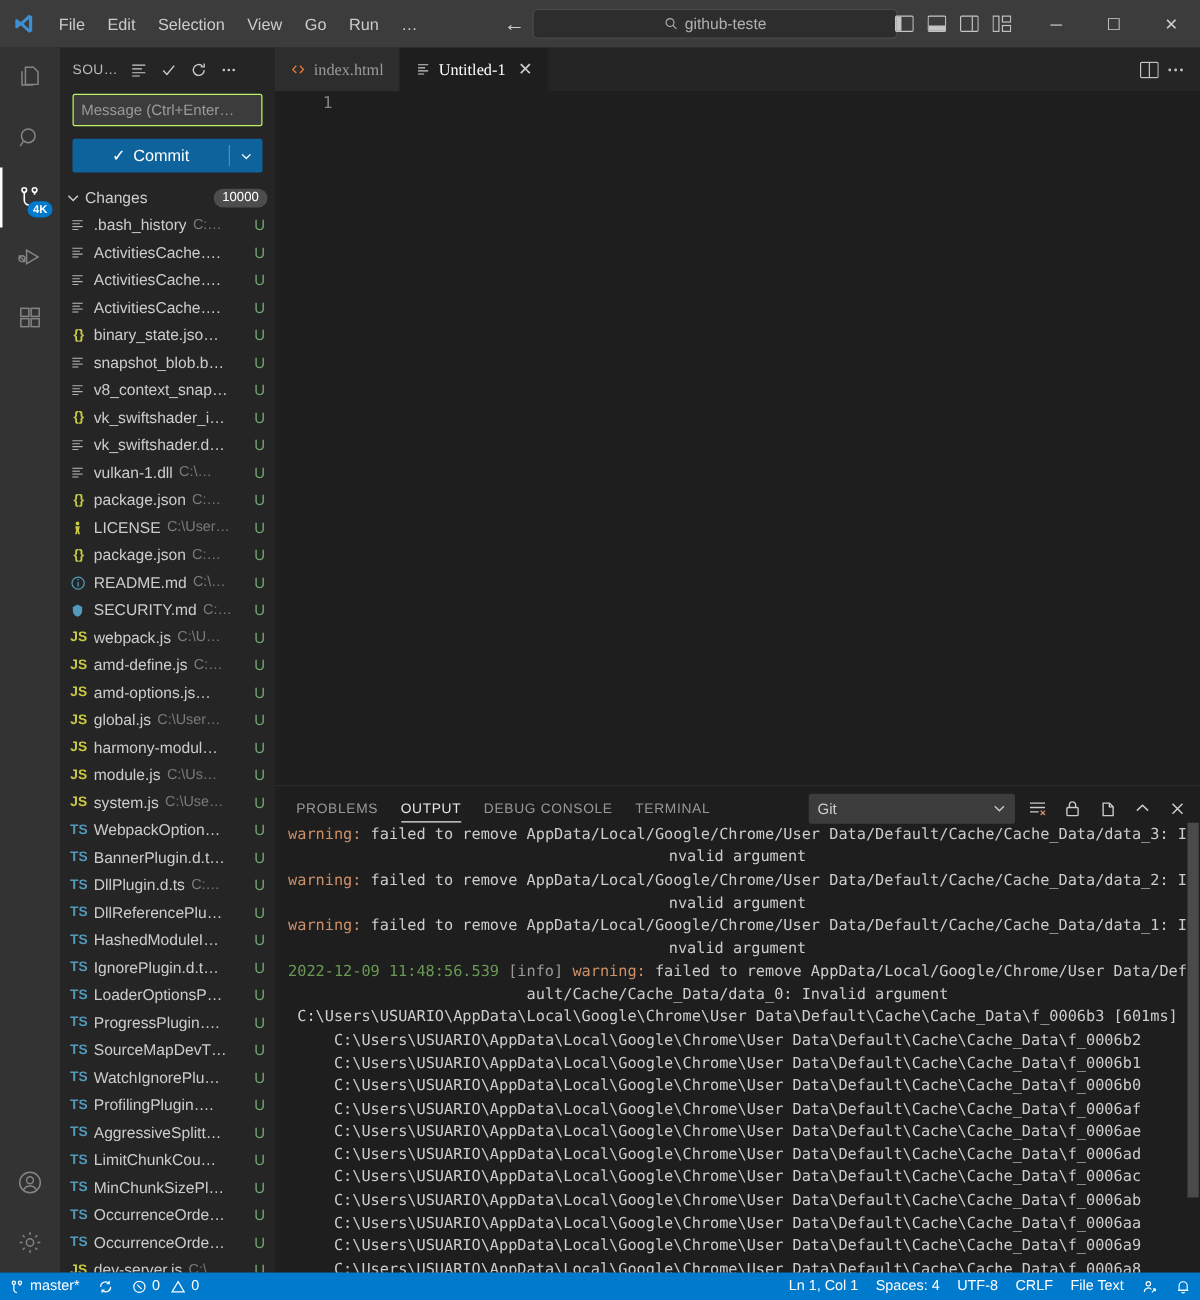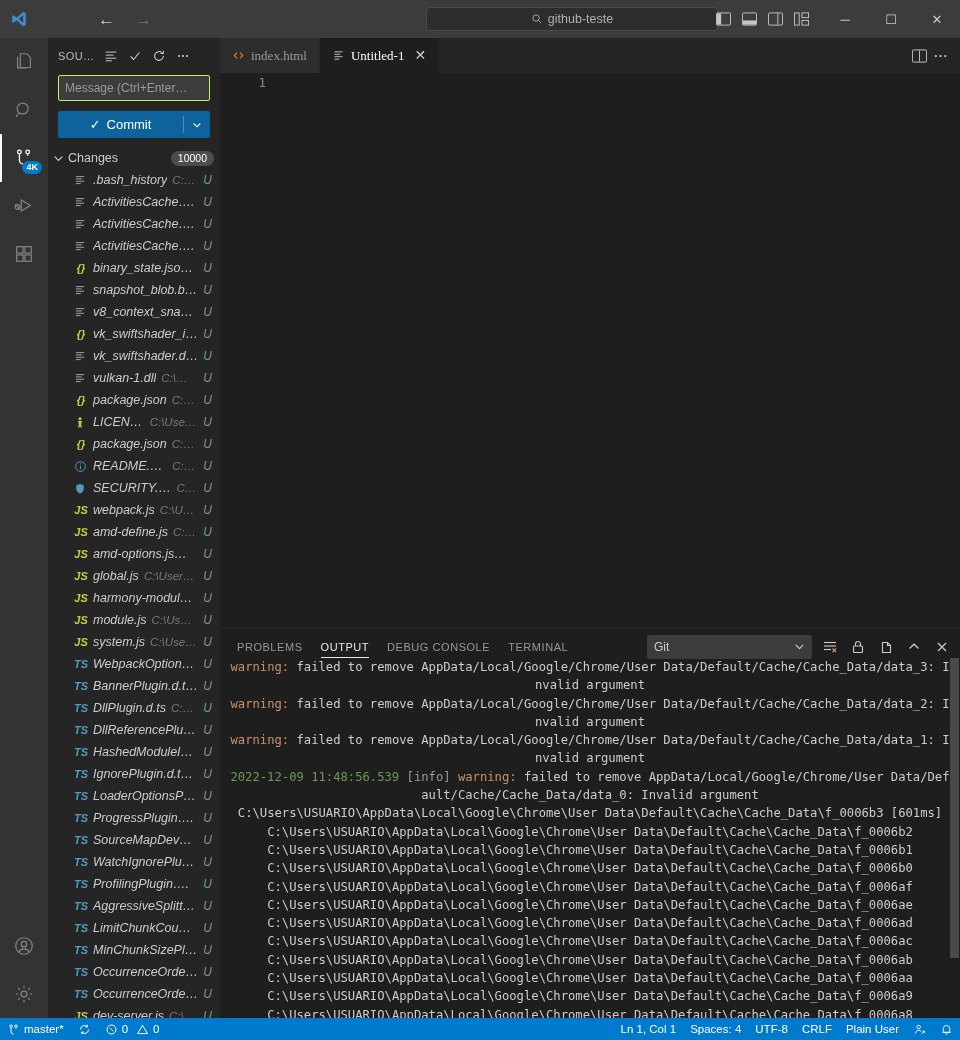--- a/index.html
+++ b/index.html
@@ -84,22 +84,22 @@
   .changes-row {
     height: 22px; margin-top: 9px; display: flex; align-items: center; padding-left: 4px;
     color: #cccccc; font-size: 12.5px; gap: 3px;
   }
   .changes-count {
     margin-left: auto; margin-right: 6px; background: #4d4d4d; color: #ffffff;
     font-size: 10.5px; border-radius: 9px; padding: 1px 7px; line-height: 13px;
   }
   .file-list { flex: 1; overflow: hidden; }
   .file-row {
-    height: 22px; display: flex; align-items: center; padding-left: 26px; gap: 5px;
-    font-size: 12.5px; color: #cccccc; white-space: nowrap; font-style: italic;
+    height: 22px; display: flex; align-items: center; padding-left: 8px; gap: 5px;
+    font-size: 12.5px; color: #cccccc; white-space: nowrap;
   }
   .f-ico { width: 14px; flex: 0 0 14px; text-align: center; font-size: 11px; font-weight: 700; font-family: "Liberation Sans", sans-serif; }
   .f-name { flex: 0 1 auto; overflow: hidden; text-overflow: ellipsis; }
   .f-path { color: #7a7a7a; font-size: 11.5px; overflow: hidden; text-overflow: ellipsis; flex: 0 1 auto; }
   .f-status { margin-left: auto; margin-right: 8px; color: #6fa36f; font-size: 12px; flex: 0 0 auto; }
 
   
   .editor-col { flex: 1; display: flex; flex-direction: column; min-width: 0; background: #1e1e1e; }
   .tabbar { height: 35px; background: #252526; display: flex; align-items: stretch; flex: 0 0 35px; font-family: Liberation Serif, serif; }
   .tab {
@@ -160,20 +160,29 @@
   svg { display: block; }
 </style>
 </head>
 <body>
 
 <div class="titlebar">
   <div class="vscode-logo">
     <svg width="18" height="18" viewBox="0 0 24 24">
         <path fill="#3d8fd1" d="M17.5 2.5 9 10.2 4.6 6.9 3 7.8v8.4l1.6.9L9 13.8l8.5 7.7 3.5-1.6V4.1l-3.5-1.6zm0 4.3v10.4L11.8 12l5.7-5.2z"></path>
       </svg>
+  </div>
+  <div class="menu">
+    <div class="menu-item">File</div>
+    <div class="menu-item">Edit</div>
+    <div class="menu-item">Selection</div>
+    <div class="menu-item">View</div>
+    <div class="menu-item">Go</div>
+    <div class="menu-item">Run</div>
+    <div class="menu-item">…</div>
   </div>
   <div class="nav-arrows">
     <span class="nav-arrow">←</span>
     <span class="nav-arrow dim">→</span>
   </div>
   <div class="search-box">
     <span>
       <svg width="12" height="12" viewBox="0 0 16 16">
           <circle cx="6.7" cy="6.7" r="4.2" fill="none" stroke="#b0b0b0" stroke-width="1.2"></circle>
           <line x1="9.8" y1="9.8" x2="13.5" y2="13.5" stroke="#b0b0b0" stroke-width="1.2"></line>
@@ -776,21 +785,21 @@
           <path d="M8 2.8 14 13H2z"></path>
         </svg>
     </span>
     <span>0</span>
   </div>
   <div class="sb-right">
     <div class="sbi">Ln 1, Col 1</div>
     <div class="sbi">Spaces: 4</div>
     <div class="sbi">UTF-8</div>
     <div class="sbi">CRLF</div>
-    <div class="sbi">Plain User</div>
+    <div class="sbi">File Text</div>
     <div class="sbi">
       <span>
         <svg width="13" height="13" viewBox="0 0 16 16" fill="none" stroke="#ffffff" stroke-width="1.1">
             <circle cx="7" cy="5" r="2.2"></circle>
             <path d="M3 13a4 4 0 0 1 7-2.6"></path>
             <path d="M10.5 13.5 14 10m0 0h-2.4M14 10v2.4"></path>
           </svg>
       </span>
     </div>
     <div class="sbi">

